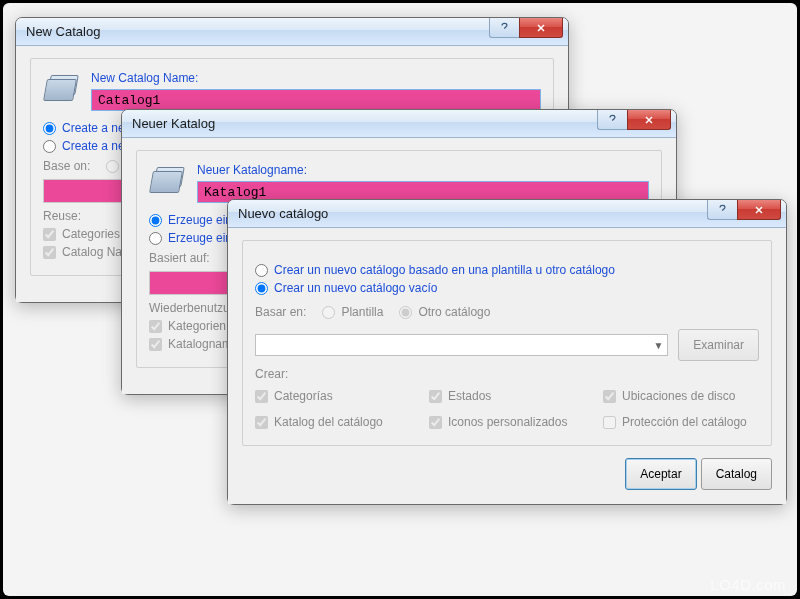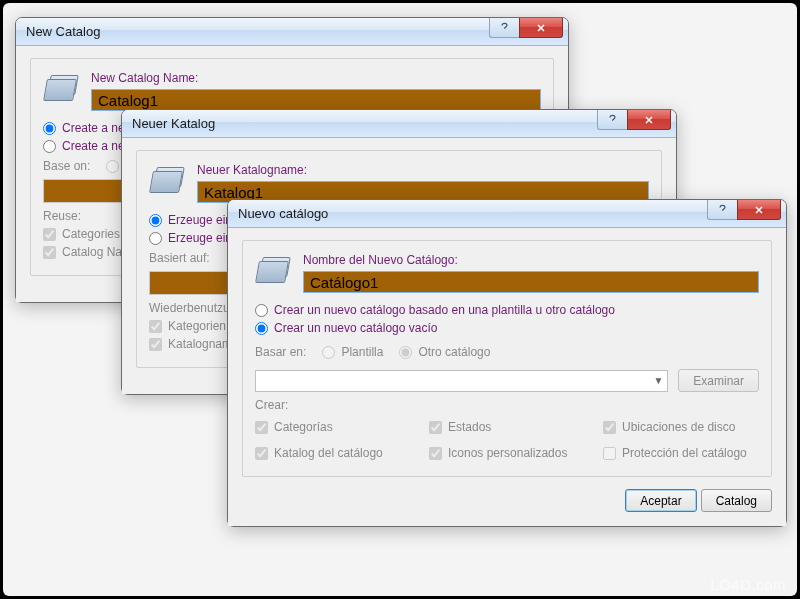--- a/index.html
+++ b/index.html
@@ -83,21 +83,21 @@
     background: #f0f0f0;
   }
   .group {
     border: 1px solid #d0d0d0;
     border-radius: 2px;
     padding: 12px 12px;
     margin-bottom: 12px;
     background: #f0f0f0;
   }
   .row { display: flex; align-items: center; gap: 8px; }
-  .label { color: #701a75; }
+  .label { color: #1d4ed8; }
   .catalog-icon {
     width: 36px; height: 36px;
     flex-shrink: 0;
     position: relative;
   }
   .catalog-icon .box {
     position: absolute;
     left: 2px; top: 8px;
     width: 30px; height: 22px;
     background: linear-gradient(#c9d8e8, #a2b6cc);
@@ -112,36 +112,36 @@
     background: linear-gradient(#dde9f5, #b9cbdd);
     border: 1px solid #6a7f96;
     border-radius: 2px;
     transform: skewX(-10deg);
   }
   input.text {
     width: 100%;
     height: 22px;
     padding: 2px 6px;
     border: 1px solid #7eb4ea;
-    background: #a16207;
-    font-family: Liberation Sans, sans-serif;
-    font-size: 15px;
+    background: #ec4899;
+    font-family: Liberation Mono, monospace;
+    font-size: 13px;
     outline: none;
   }
   .name-row { display:flex; gap:12px; align-items:flex-start; }
   .name-col { flex:1; }
   .name-col .label { display:block; margin-bottom:4px; }
   .radio-row, .check-row { display: flex; align-items: center; gap: 6px; margin: 4px 0; }
   input[type="radio"], input[type="checkbox"] {
     width: 13px; height: 13px; margin:0;
   }
   .disabled, .disabled * { color: #8a8a8a; }
   .disabled input.text { border-color:#c9c9c9; }
   .btn {
-    height: 23px;
+    height: 32px;
     padding: 0 14px;
     background: linear-gradient(#f7f7f7, #e2e2e2);
     border: 1px solid #9a9a9a;
     border-radius: 3px;
     font-family: inherit;
     font-size: 12px;
     cursor: pointer;
   }
   .btn.disabled {
     color:#8a8a8a;
@@ -315,30 +315,20 @@
         </div>
         <div class="title-btn close">
           <svg viewBox="0 0 16 16">
               <path stroke="#fff" stroke-width="2" d="M4 4l8 8M12 4l-8 8"></path>
             </svg>
         </div>
       </div>
     </div>
     <div class="body">
       <div class="group">
-        <div class="name-row">
-          <div class="catalog-icon">
-            <div class="box2"></div>
-              <div class="box"></div>
-          </div>
-          <div class="name-col">
-            <span class="label"><span>Nombre del Nuevo Catálogo:</span></span>
-            <input class="text" type="text" value="Catálogo1" style="">
-          </div>
-        </div>
         <div class="spacer6"></div>
         <div class="radio-row">
           <input type="radio" style="">
           <span class="label">Crear un nuevo catálogo basado en una plantilla u otro catálogo</span>
         </div>
         <div class="radio-row">
           <input type="radio" checked="" style="">
           <span class="label">Crear un nuevo catálogo vacío</span>
         </div>
         <div class="disabled">

